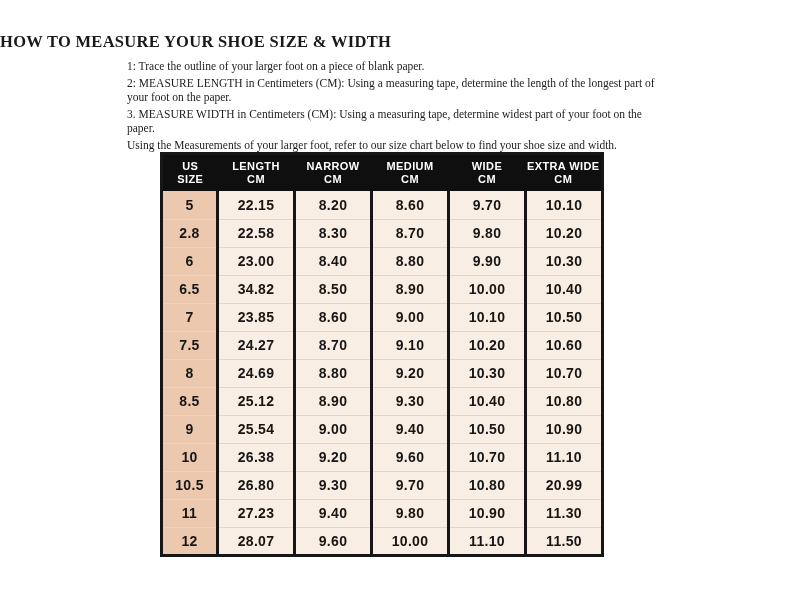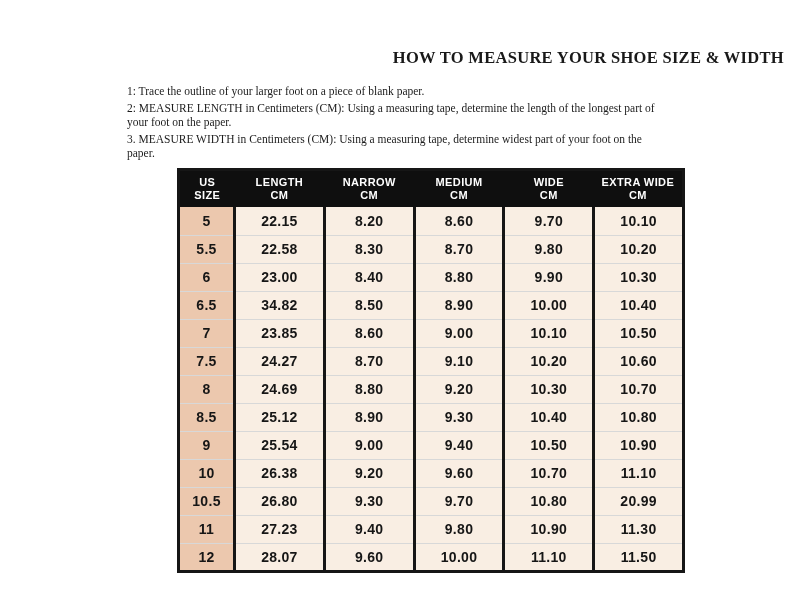--- a/index.html
+++ b/index.html
@@ -6,23 +6,23 @@
   html, body { margin: 0; padding: 0; }
   body {
     width: 800px; height: 600px;
     background: #ffffff;
     font-family: "Liberation Serif", serif;
     overflow: hidden;
   }
   .page { position: relative; width: 800px; height: 600px; }
 
   .title {
-    margin: 16px;
+    margin: 0;
     padding-top: 32px;
-    text-align: right;
+    text-align: left;
     font-family: "Liberation Serif", serif;
     font-size: 16.5px;
     font-weight: 700;
     letter-spacing: 0.3px;
     color: #191919;
   }
 
   .instructions {
     margin: 7px 0 0 127px;
     width: 557px;
@@ -37,23 +37,23 @@
     text-align: center;
     font-family: "Liberation Sans", sans-serif;
     font-size: 14px;
     font-weight: 500;
     letter-spacing: 0.4px;
     color: #222222;
   }
 
   .size-table {
     position: absolute;
-    left: 177px;
+    left: 160px;
     top: 152px;
-    width: 508px;
+    width: 444px;
     border-collapse: collapse;
     table-layout: fixed;
     font-family: "Liberation Sans", sans-serif;
     border: 3px solid var(--border, #161616);
   }
   .size-table th {
     background: var(--header-bg, #0f0f0f);
     color: var(--header-text, #ffffff);
     font-size: 11px;
     font-weight: 700;
@@ -86,20 +86,21 @@
 <body>
 
 <div class="page">
 
   <h1 class="title">HOW TO MEASURE YOUR SHOE SIZE &amp; WIDTH</h1>
 
   <div class="instructions">
     <p>1: Trace the outline of your larger foot on a piece of blank paper.</p>
     <p>2: MEASURE LENGTH in Centimeters (CM): Using a measuring tape, determine the length of the longest part of your foot on the paper.</p>
     <p>3. MEASURE WIDTH in Centimeters (CM): Using a measuring tape, determine widest part of your foot on the paper.</p>
+    <p>Using the Measurements of your larger foot, refer to our size chart below to find your shoe size and width.</p>
   </div>
 
   <h2 class="chart-heading">SHOE SIZE CHART</h2>
 
   <table class="size-table">
     <colgroup>
       <col class="size-col">
       <col>
         <col>
         <col>
@@ -137,21 +138,21 @@
     <tbody id="table-body">
         <tr>
           <td>5</td>
           <td>22.15</td>
           <td>8.20</td>
           <td>8.60</td>
           <td>9.70</td>
           <td>10.10</td>
         </tr>
         <tr>
-          <td>5.5</td>
+          <td>2.8</td>
           <td>22.58</td>
           <td>8.30</td>
           <td>8.70</td>
           <td>9.80</td>
           <td>10.20</td>
         </tr>
         <tr>
           <td>6</td>
           <td>23.00</td>
           <td>8.40</td>

